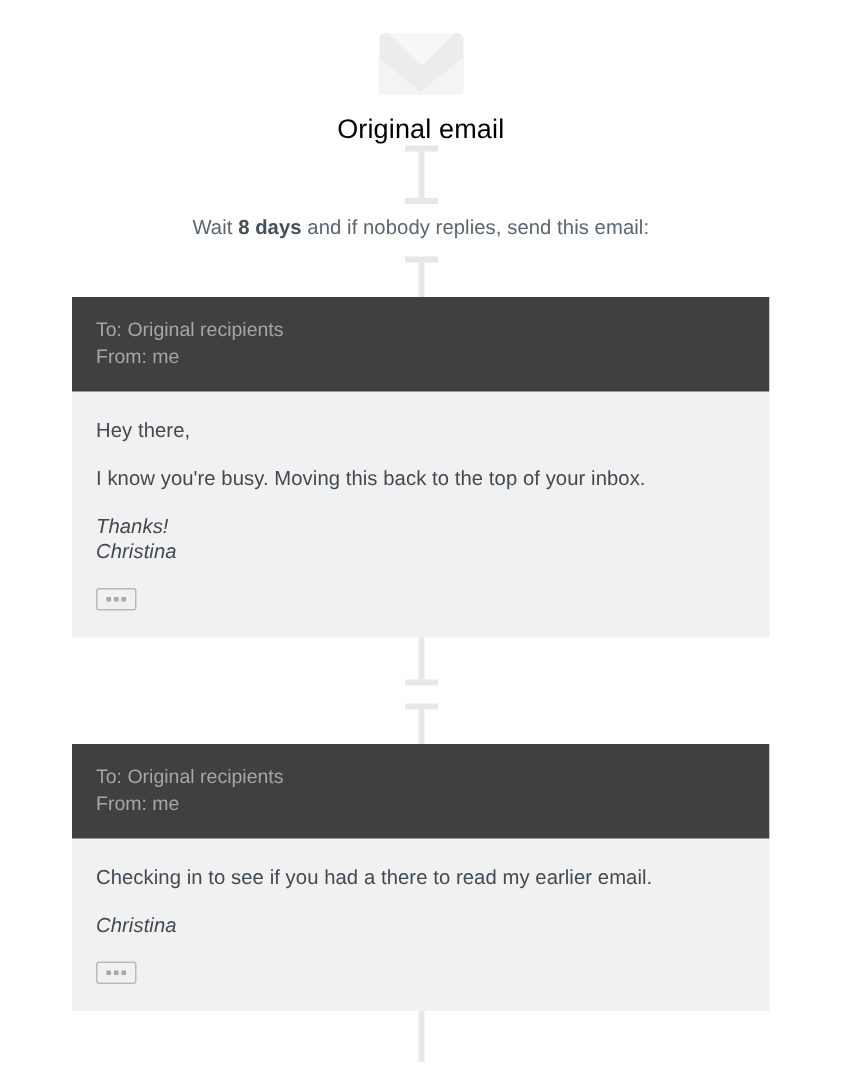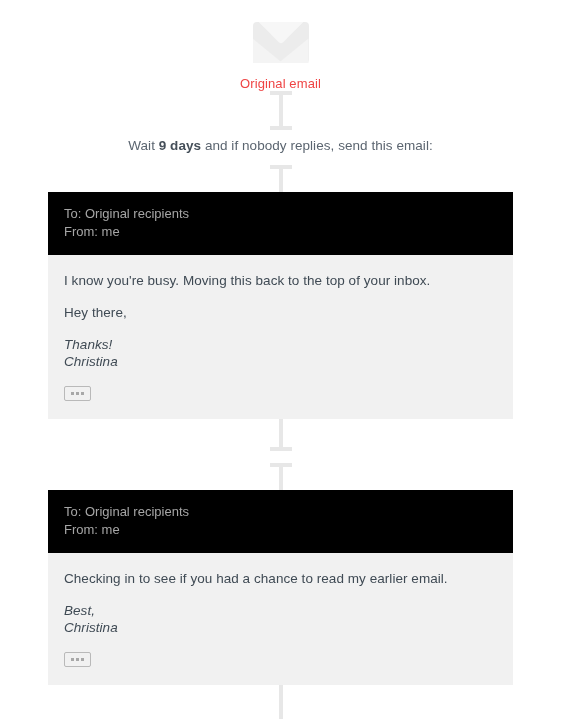--- a/index.html
+++ b/index.html
@@ -61,22 +61,22 @@
     height: 30px;
     background: #f4f4f4;
     overflow: hidden;
   }
   .env-left  { left: 0;  clip-path: polygon(0 100%, 0 18%, 100% 100%); }
   .env-right { right: 0; clip-path: polygon(100% 100%, 100% 18%, 0 100%); }
 
   
   .icon-label {
     margin-top: 13px;
-    font-size: 13px;
-    color: #ef4444;
+    font-size: 18px;
+    color: #000000;
     letter-spacing: .1px;
   }
 
   .wait-line {
     font-size: 13.5px;
     color: #5b6570;
     letter-spacing: .05px;
     white-space: nowrap;
   }
   .wait-line b {
@@ -104,21 +104,21 @@
     flex: none;
   }
 
   
   .email-card {
     width: 465px;
     background: #f1f1f1;
     overflow: hidden;
   }
   .card-header {
-    background: #000000;
+    background: #404040;
     padding: 13px 4px 14px 16px;
     line-height: 18px;
   }
   .card-header .meta {
     font-size: 13px;
     color: #a6a6a6;
   }
   .card-body {
     padding: 17px 16px 12px 16px;
   }
@@ -174,36 +174,36 @@
   </div>
   <div class="icon-label">Original email</div>
 
   <div class="conn" style="height:39px;">
     <div class="cap"></div>
     <div class="stem"></div>
     <div class="cap"></div>
   </div>
 
   <div class="wait-line" style="margin-top:8px;">
-    <span>Wait </span><b>9 days</b><span> and if nobody replies, send this email:</span>
+    <span>Wait </span><b>8 days</b><span> and if nobody replies, send this email:</span>
   </div>
 
   <div class="conn" style="height:27px;margin-top:12px;">
     <div class="cap"></div>
     <div class="stem"></div>
   </div>
 
   <div class="email-card">
     <div class="card-header">
       <div class="meta">To: Original recipients</div>
       <div class="meta">From: me</div>
     </div>
     <div class="card-body">
+      <p>Hey there,</p>
       <p>I know you're busy. Moving this back to the top of your inbox.</p>
-      <p>Hey there,</p>
       <p class="sig">
         <span>Thanks!</span>
         <span>Christina</span>
       </p>
       <button class="ellipsis-btn">
         <i></i>
         <i></i>
         <i></i>
         <span class="vis-hidden">···</span>
       </button>
@@ -220,23 +220,22 @@
     <div class="cap"></div>
     <div class="stem"></div>
   </div>
 
   <div class="email-card">
     <div class="card-header">
       <div class="meta">To: Original recipients</div>
       <div class="meta">From: me</div>
     </div>
     <div class="card-body">
-      <p>Checking in to see if you had a chance to read my earlier email.</p>
+      <p>Checking in to see if you had a there to read my earlier email.</p>
       <p class="sig">
-        <span>Best,</span>
         <span>Christina</span>
       </p>
       <button class="ellipsis-btn">
         <i></i>
         <i></i>
         <i></i>
         <span class="vis-hidden">···</span>
       </button>
     </div>
   </div>

